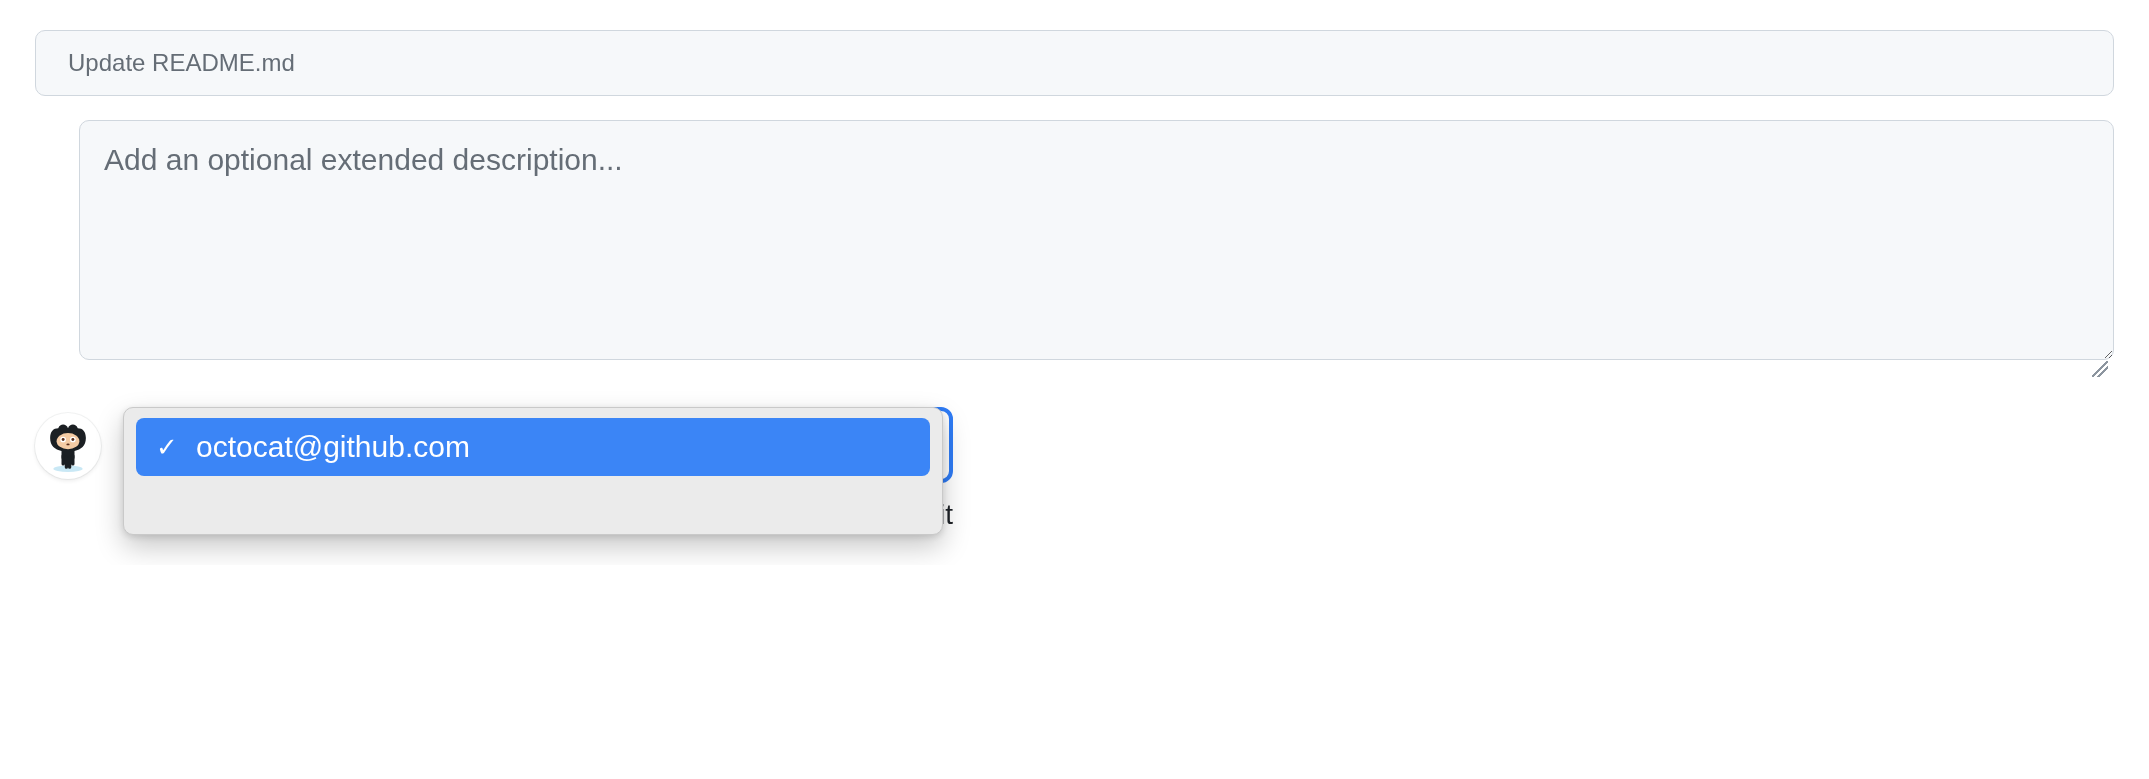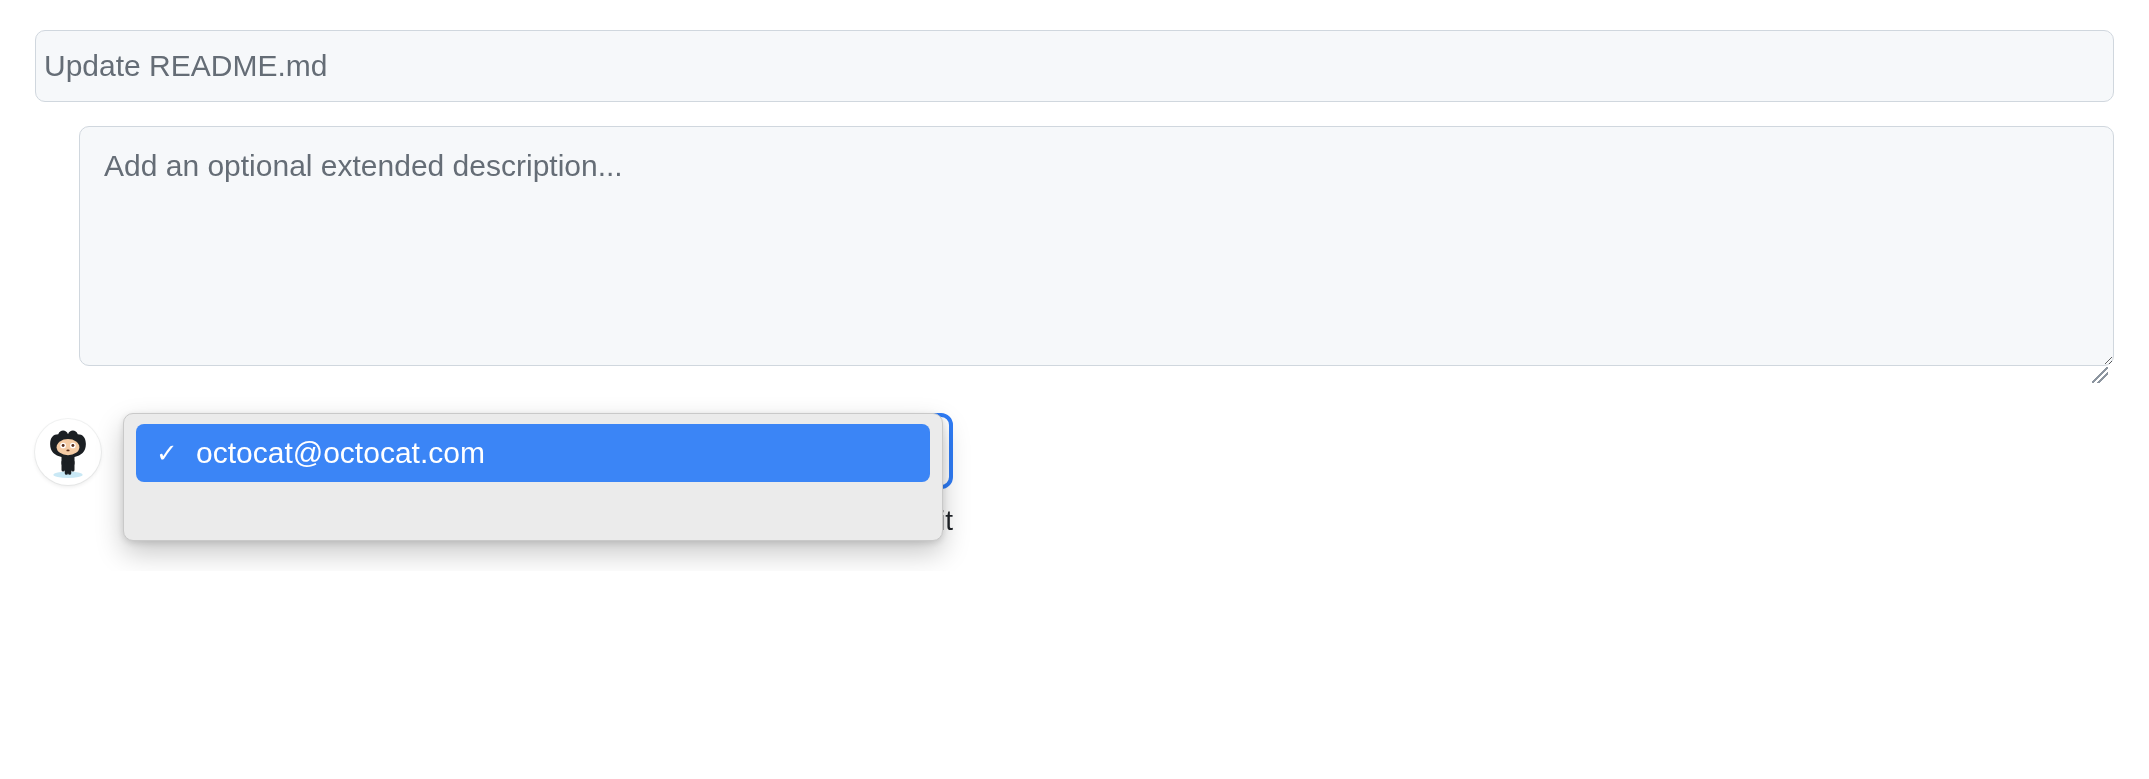--- a/index.html
+++ b/index.html
@@ -4,25 +4,25 @@
   <style>
     * { box-sizing: border-box; margin: 0; padding: 0; }
     body {
       font-family: -apple-system, BlinkMacSystemFont, "Segoe UI", Helvetica, Arial, sans-serif;
       background: #ffffff;
       padding: 30px 35px;
       font-size: 28px;
     }
     .commit-summary {
       width: 100%;
-      padding: 18px 8px;
+      padding: 18px 32px;
       border: 1px solid #d0d7de;
       border-radius: 10px;
       background: #f6f8fa;
-      font-size: 30px;
+      font-size: 24px;
       color: #656d76;
       outline: none;
       margin-bottom: 24px;
     }
     .commit-description {
       width: 100%;
       padding: 22px 24px;
       border: 1px solid #d0d7de;
       border-radius: 10px;
       background: #f6f8fa;
@@ -149,21 +149,21 @@
     </svg>
   </div>
 
   <div class="dropdown-wrapper">
     <div class="hidden-select-outline"></div>
     <span class="hidden-commit-text">it</span>
 
     <div class="dropdown-menu">
       <div class="dropdown-option selected">
         <span class="checkmark">✓</span>
-        <span>octocat@octocat.com</span>
+        <span>octocat@github.com</span>
       </div>
     </div>
   </div>
 
 </div>
 
 
 
 
 </body></html>

